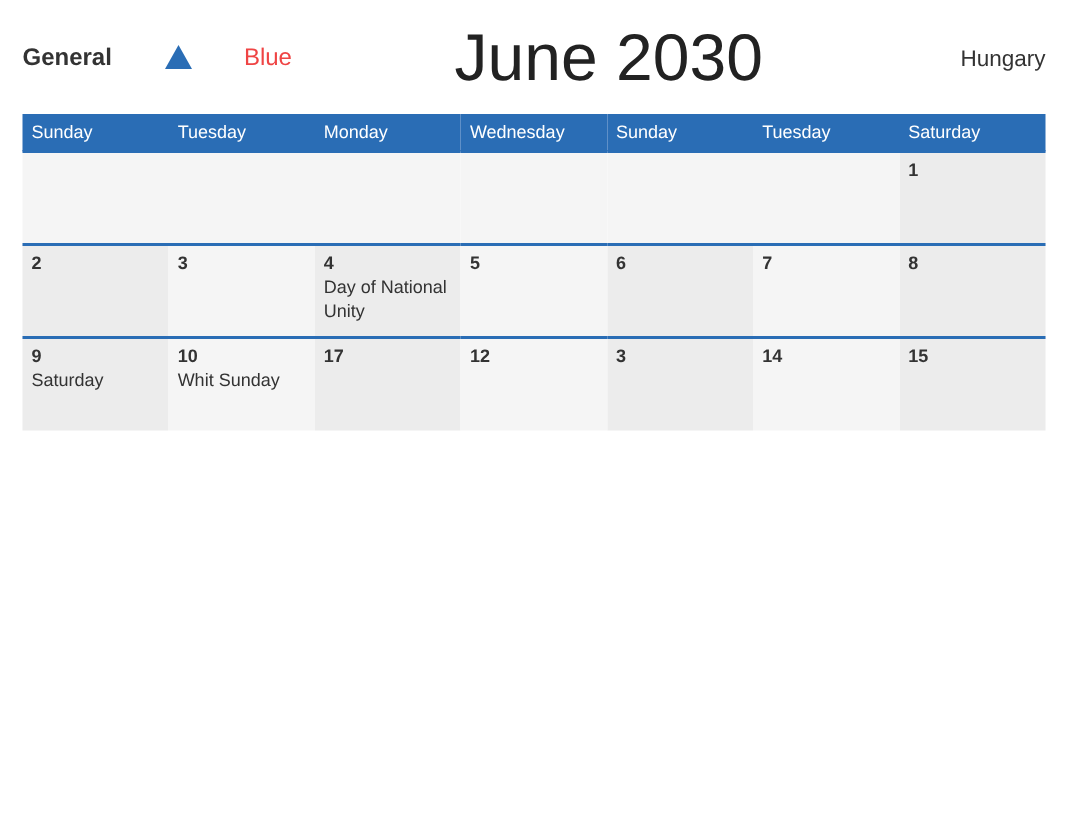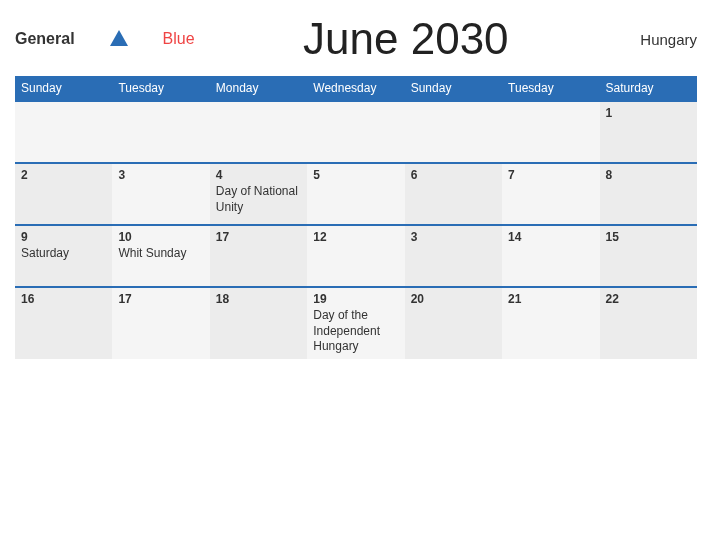--- a/index.html
+++ b/index.html
@@ -176,38 +176,14 @@
         <td>
           <span class="day-num">3</span>
         </td>
         <td>
           <span class="day-num">14</span>
         </td>
         <td>
           <span class="day-num">15</span>
         </td>
       </tr>
-      <tr>
-        <td>
-          <span class="day-num">16</span>
-        </td>
-        <td>
-          <span class="day-num">17</span>
-        </td>
-        <td>
-          <span class="day-num">18</span>
-        </td>
-        <td>
-          <span class="day-num">19</span>
-          <span class="day-event">Day of the Independent Hungary</span>
-        </td>
-        <td>
-          <span class="day-num">20</span>
-        </td>
-        <td>
-          <span class="day-num">21</span>
-        </td>
-        <td>
-          <span class="day-num">22</span>
-        </td>
-      </tr>
     </tbody>
 </table>
 
 </body></html>

